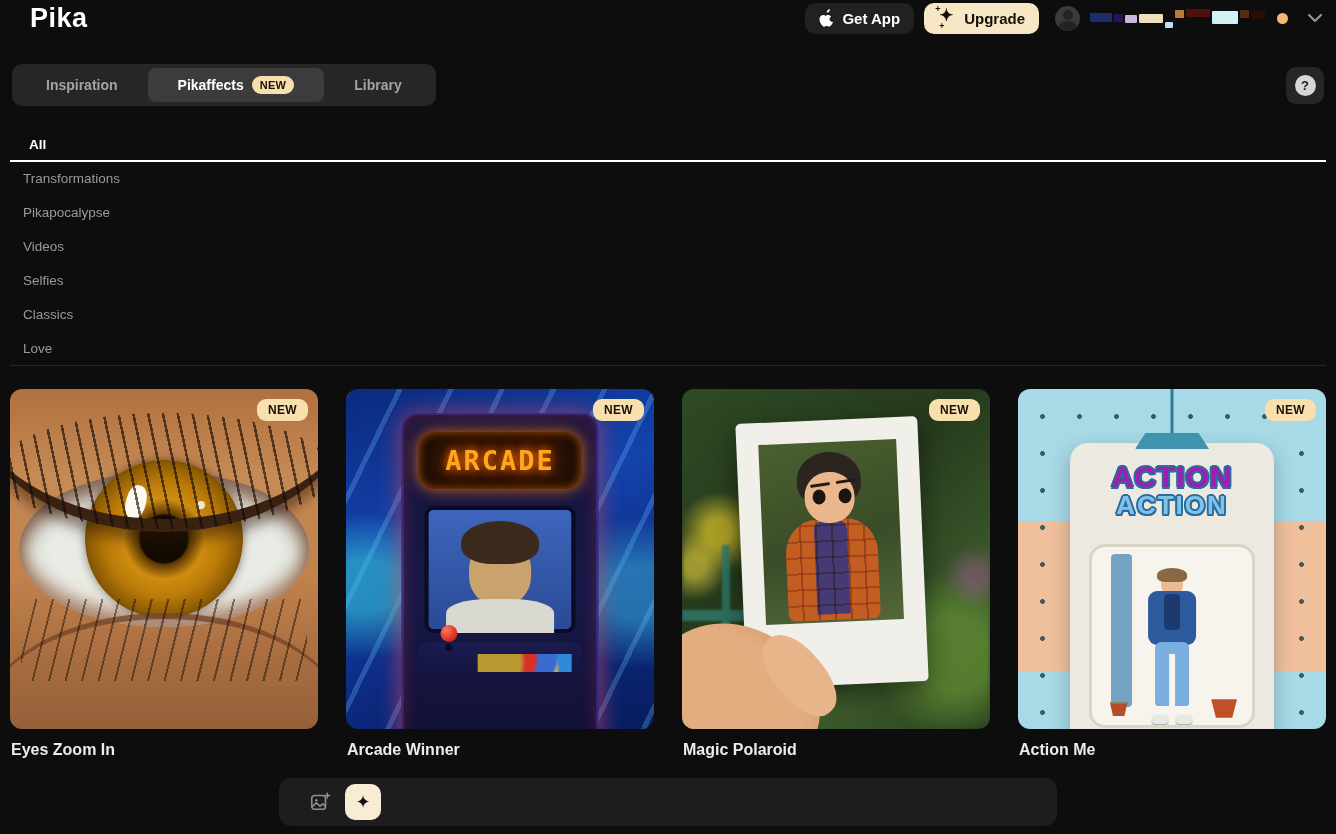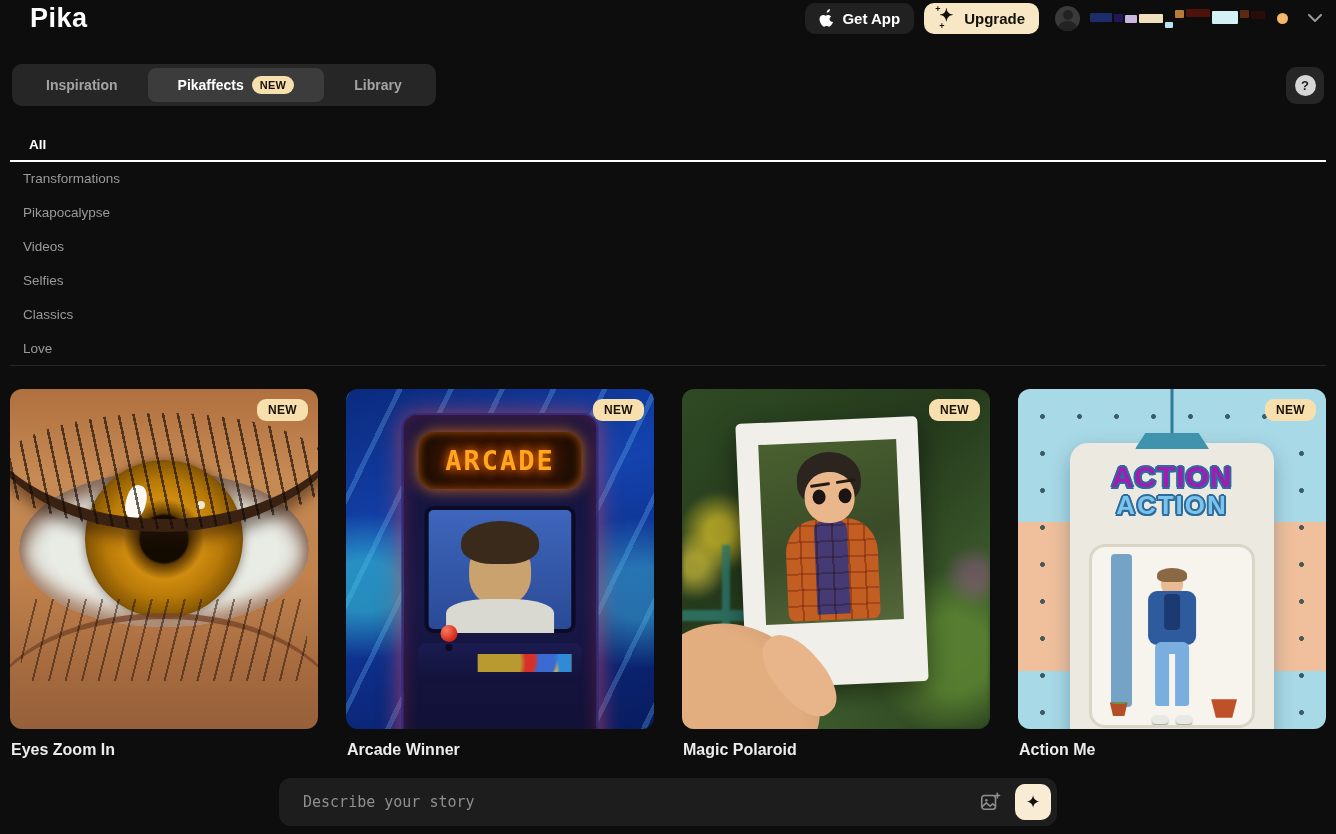--- a/index.html
+++ b/index.html
@@ -499,21 +499,20 @@
       <div class="bur-eye-r"></div>
 
     </div>
 
   </div>
 
 </main>
 
 <div class="footerbar">
   <div class="composer">
-    <input type="text" placeholder="Describe your story" style="">
     <button class="img-add-btn">
       <span style="display:flex">
         <svg width="22" height="22" viewBox="0 0 24 24" fill="none" stroke="#8f8f8f" stroke-width="1.7" stroke-linecap="round" stroke-linejoin="round">
           <rect x="3" y="5" width="15" height="15" rx="3"></rect>
           <circle cx="8" cy="10" r="1.4" fill="#8f8f8f" stroke="none"></circle>
           <path d="M3.5 17l4.5-4 4 3.5 3-2.5 3 2.6"></path>
           <path d="M20 2.5v5M17.5 5h5"></path>
         </svg>
       </span>
     </button>

